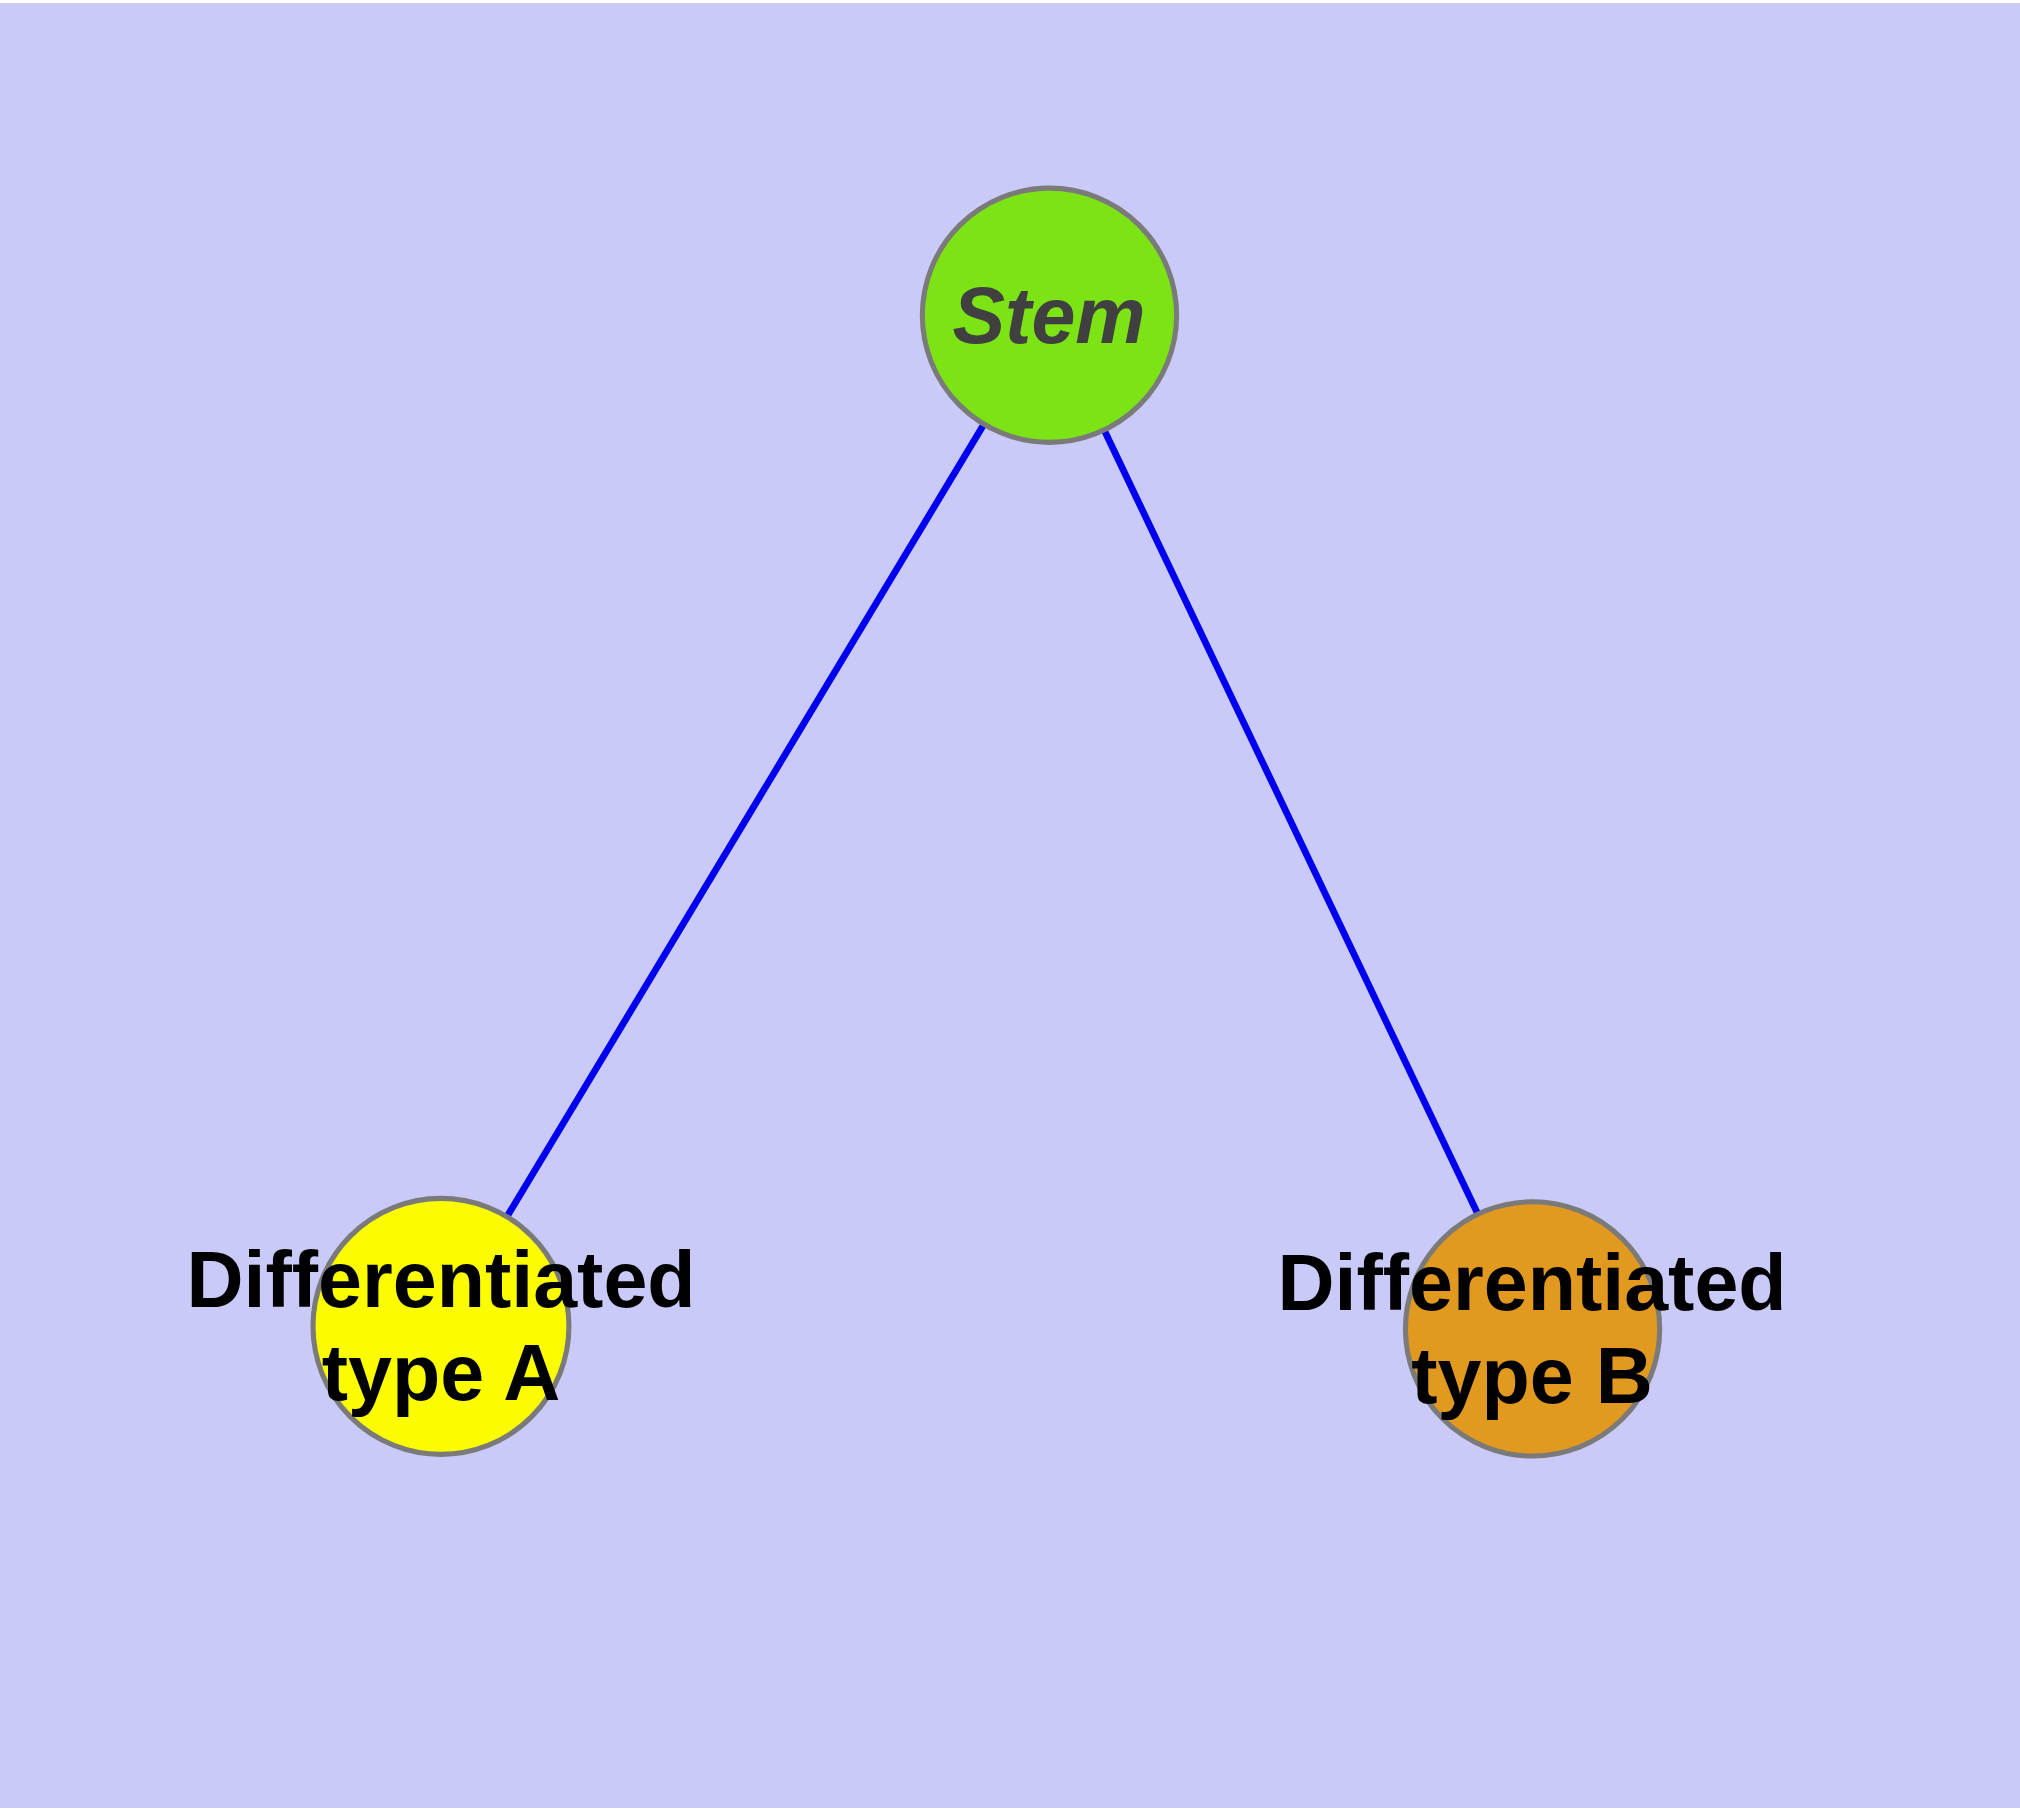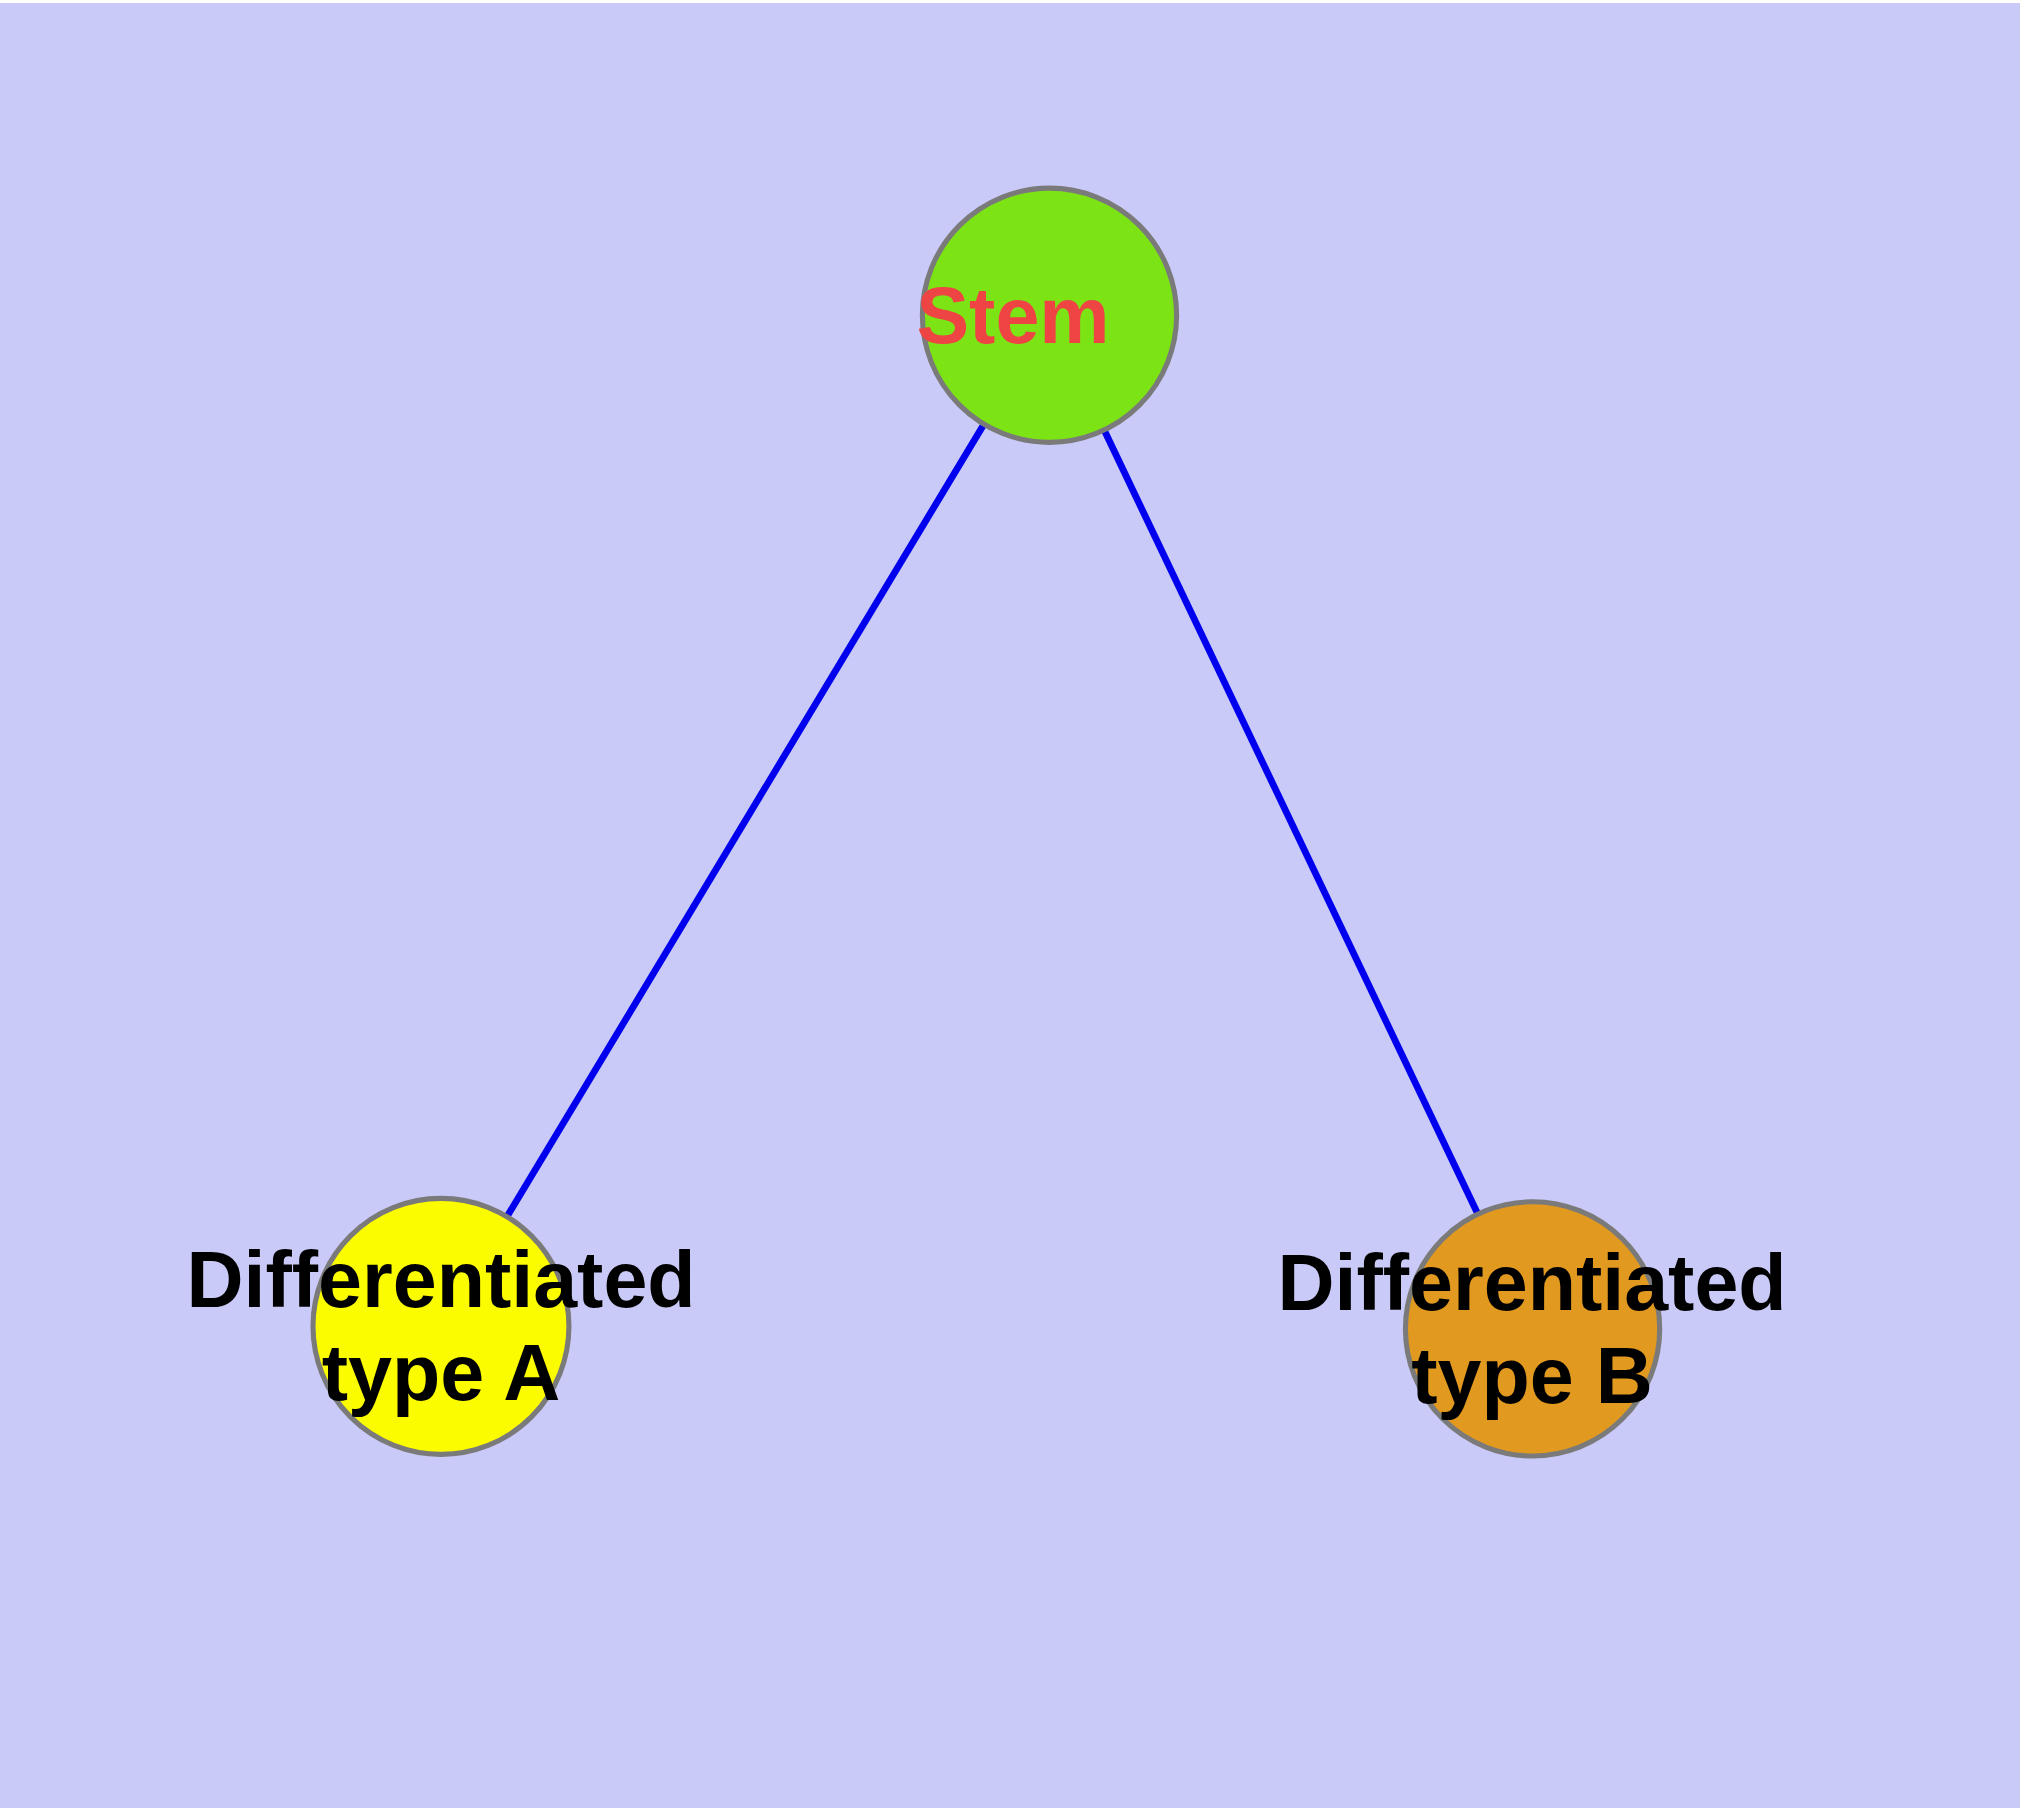--- a/index.html
+++ b/index.html
@@ -60,20 +60,20 @@
         <line x1="1238" y1="372" x2="520" y2="1565" stroke="#0000EE" stroke-width="8"></line>
         <line x1="1238" y1="372" x2="1808" y2="1568" stroke="#0000EE" stroke-width="8"></line>
       </g>
     <g>
         <circle cx="1238" cy="372" r="150" fill="#7CE414" stroke="#7A7A7A" stroke-width="6"></circle>
         <circle cx="520" cy="1565" r="151" fill="#FCFC00" stroke="#7A7A7A" stroke-width="6"></circle>
         <circle cx="1808" cy="1568" r="150" fill="#E2991F" stroke="#7A7A7A" stroke-width="6"></circle>
       </g>
   </svg>
   <div class="labels-layer">
-      <div class="node-label" style="left: 1013px; top: 315px; color: #ef4444;">Stem</div>
+      <div class="node-label" style="left: 1049px; top: 315px; color: #404040; font-style: italic;">Stem</div>
       <div class="node-label" style="left: 441px; top: 1326px; color: rgb(0, 0, 0);">Differentiated
 type A</div>
       <div class="node-label" style="left: 1532px; top: 1329px; color: rgb(0, 0, 0);">Differentiated
 type B</div>
     </div>
 </div>
 
 
 </body></html>

